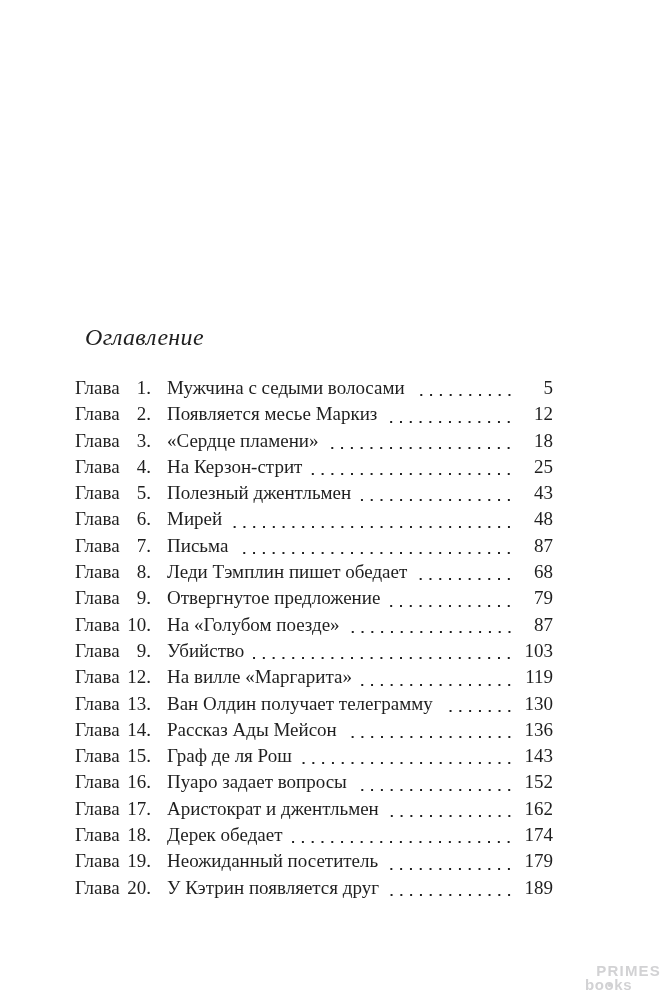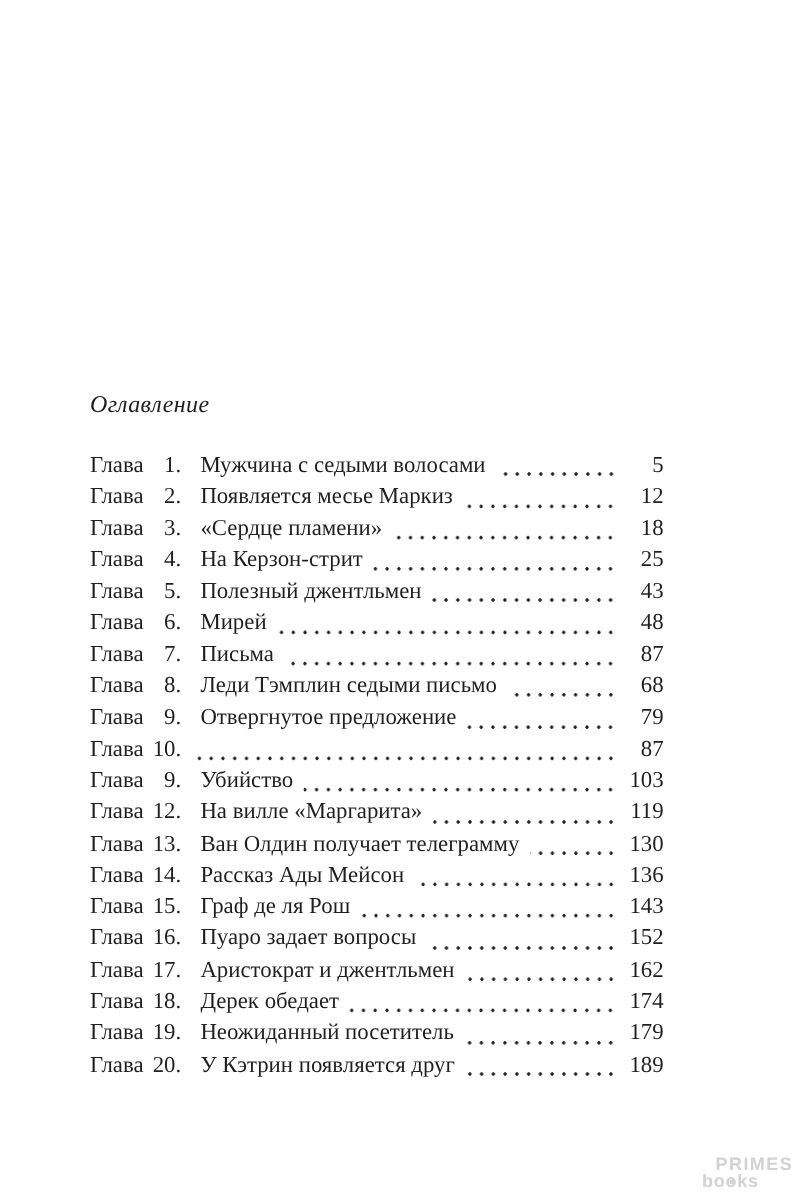--- a/index.html
+++ b/index.html
@@ -18,23 +18,23 @@
   }
   .content {
     position: absolute;
     left: 75px;
     top: 320px;
     width: 478px;
   }
   .heading {
     font-style: italic;
     font-weight: normal;
-    font-size: 20px;
+    font-size: 24px;
     line-height: 34px;
-    margin: 0 0 21px 0;
+    margin: 0 0 21px 10px;
     letter-spacing: 0.3px;
   }
   .toc-list {
     width: 100%;
   }
   .toc-row {
     display: flex;
     align-items: baseline;
     font-size: 19px;
     line-height: 26.3px;
@@ -162,34 +162,35 @@
         <div class="toc-row">
     <span class="chapter-word">Глава</span>
     <span class="chapter-num">7.</span>
     <span class="chapter-title">Письма</span>
     <span class="dot-leader"></span>
     <span class="page-num">87</span>
   </div>
         <div class="toc-row">
     <span class="chapter-word">Глава</span>
     <span class="chapter-num">8.</span>
-    <span class="chapter-title">Леди Тэмплин седыми письмо</span>
+    <span class="chapter-title">Леди Тэмплин пишет обедает</span>
     <span class="dot-leader"></span>
     <span class="page-num">68</span>
   </div>
         <div class="toc-row">
     <span class="chapter-word">Глава</span>
     <span class="chapter-num">9.</span>
     <span class="chapter-title">Отвергнутое предложение</span>
     <span class="dot-leader"></span>
     <span class="page-num">79</span>
   </div>
         <div class="toc-row">
     <span class="chapter-word">Глава</span>
     <span class="chapter-num">10.</span>
+    <span class="chapter-title">На «Голубом поезде»</span>
     <span class="dot-leader"></span>
     <span class="page-num">87</span>
   </div>
         <div class="toc-row">
     <span class="chapter-word">Глава</span>
     <span class="chapter-num">9.</span>
     <span class="chapter-title">Убийство</span>
     <span class="dot-leader"></span>
     <span class="page-num">103</span>
   </div>

